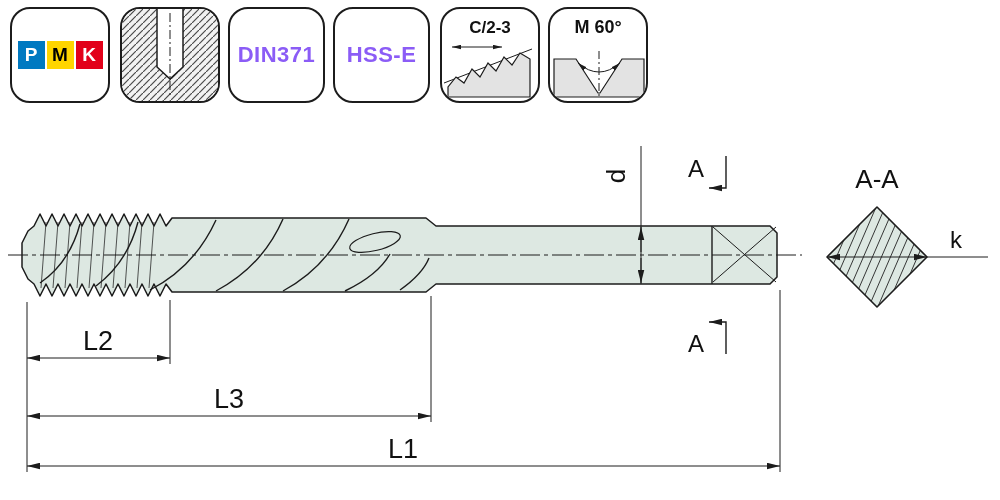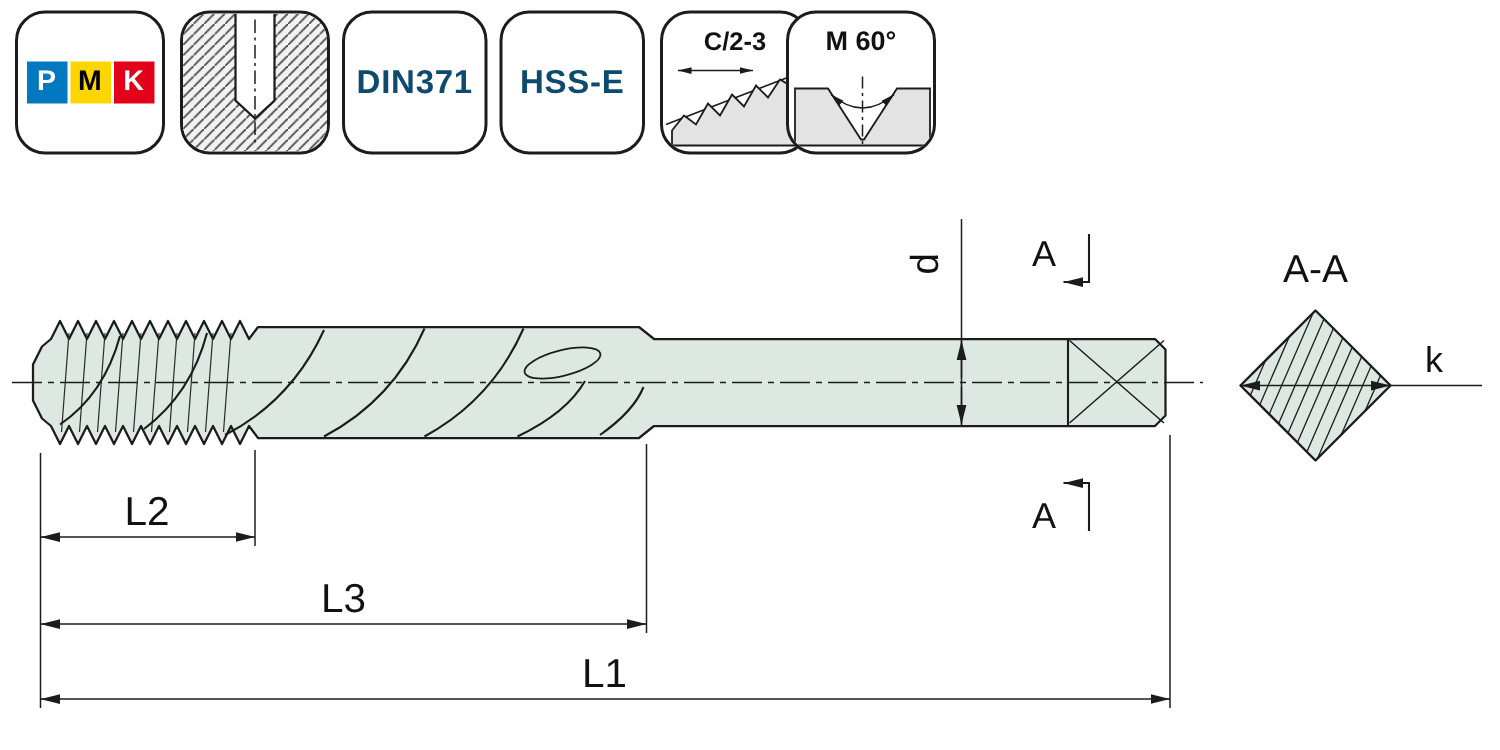--- a/index.html
+++ b/index.html
@@ -3,27 +3,27 @@
 <meta charset="utf-8">
 <style>
   html,body{margin:0;padding:0;background:#fff;}
   .stage{position:relative;width:1000px;height:500px;background:#ffffff;
          font-family:"Liberation Sans",sans-serif;overflow:hidden;}
 
   
   .badge{position:absolute;top:7px;height:96px;box-sizing:border-box;
          border:2px solid #1c1c1c;border-radius:20px;background:#fff;
          display:flex;align-items:center;justify-content:center;overflow:hidden;}
-  .badge.textbadge{font-weight:bold;font-size:22px;color:#0c4a6e;letter-spacing:.5px;}
+  .badge.textbadge{font-weight:bold;font-size:22px;color:#8b5cf6;letter-spacing:.5px;}
   #b-pmk{left:10px;width:100px;gap:2px;}
   #b-hole{left:120px;width:100px;padding:0;}
   #b-din{left:228px;width:97px;}
   #b-hss{left:333px;width:97px;text-align:right;}
   #b-chamfer{left:440px;width:100px;padding:0;}
-  #b-thread{left:524px;width:100px;padding:0;}
+  #b-thread{left:548px;width:100px;padding:0;}
   .pmk-sq{width:27px;height:28px;display:flex;align-items:center;justify-content:center;
           font-weight:bold;font-size:19px;}
   .sq-p{background:#0079c1;color:#fff;}
   .sq-m{background:#ffd500;color:#000;}
   .sq-k{background:#e2001a;color:#fff;}
 
   
   .draw{position:absolute;left:0;top:0;}
   .draw text{fill:#111;font-family:"Liberation Sans",sans-serif;}
   .bt{font-weight:bold;fill:#111;font-family:"Liberation Sans",sans-serif;}

